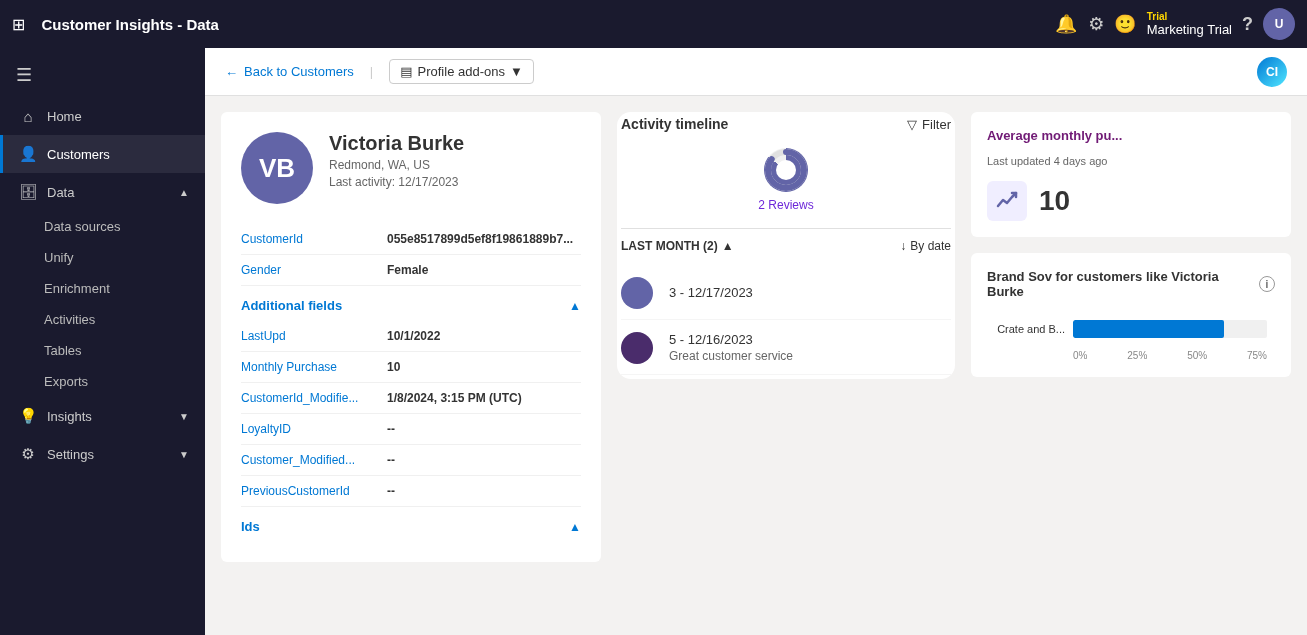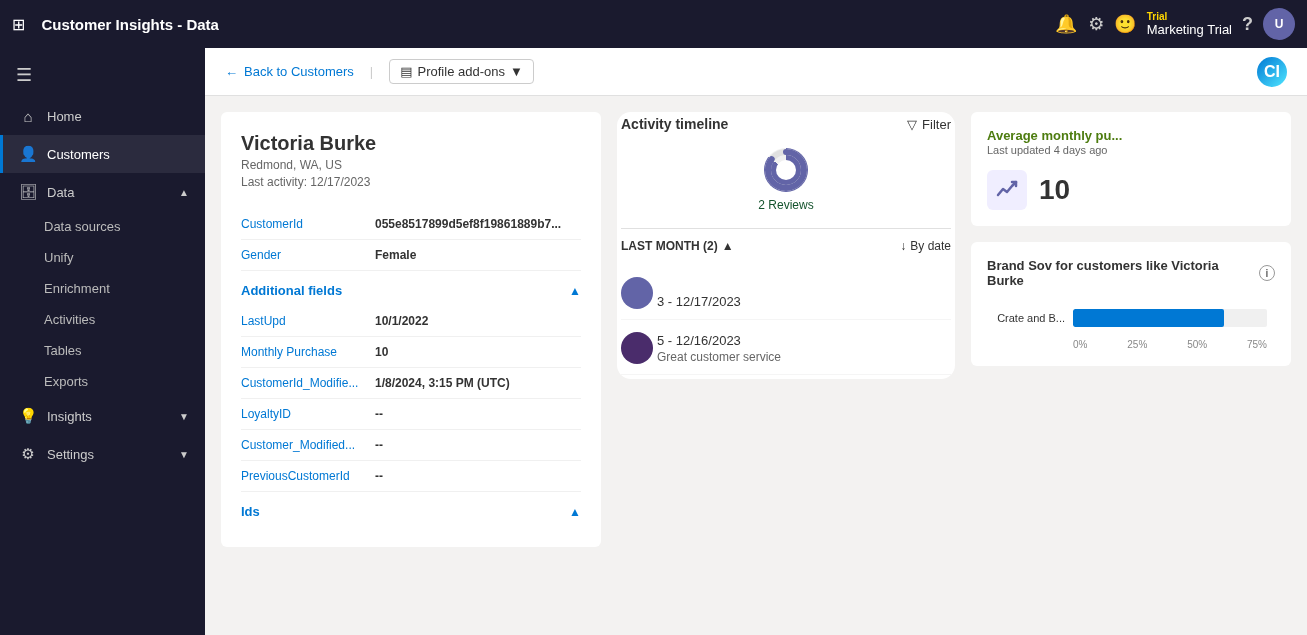--- a/index.html
+++ b/index.html
@@ -72,61 +72,61 @@
       display: flex;
       align-items: center;
       padding: 0 20px;
       gap: 16px;
       border-bottom: 1px solid #e0e0e0;
       flex-shrink: 0;
     }
     .back-btn { display: flex; align-items: center; gap: 6px; color: #0078d4; font-size: 13px; cursor: pointer; text-decoration: none; }
     .subheader-divider { color: #ccc; }
     .profile-addon-btn { display: flex; align-items: center; gap: 5px; color: #333; font-size: 13px; cursor: pointer; border: 1px solid #ccc; border-radius: 4px; padding: 4px 10px; }
-    .ci-logo { margin-left: auto; width: 30px; height: 30px; border-radius: 50%; background: linear-gradient(135deg, #0078d4, #50e6ff); display: flex; align-items: center; justify-content: center; color: #fff; font-size: 16px; font-weight: 700; }
+    .ci-logo { margin-left: auto; width: 30px; height: 30px; border-radius: 50%; background: linear-gradient(135deg, #0078d4, #50e6ff); display: flex; align-items: center; justify-content: center; color: #fff; font-size: 12px; font-weight: 700; }
 
     
     .main-scroll { flex: 1; overflow-y: auto; padding: 16px; display: flex; gap: 16px; align-items: flex-start; }
 
     
     .customer-card { background: #fff; border-radius: 6px; padding: 20px; width: 380px; flex-shrink: 0; }
     .customer-header { display: flex; align-items: flex-start; gap: 16px; margin-bottom: 20px; }
     .customer-avatar { width: 72px; height: 72px; border-radius: 50%; background: #6264a7; display: flex; align-items: center; justify-content: center; color: #fff; font-size: 26px; font-weight: 700; flex-shrink: 0; }
     .customer-info { flex: 1; }
     .customer-name { font-size: 20px; font-weight: 600; color: #333; margin-bottom: 3px; }
     .customer-location { color: #666; font-size: 12px; margin-bottom: 3px; }
     .customer-activity { color: #666; font-size: 12px; }
-    .field-row { display: flex; padding: 8px 0; border-bottom: 1px solid #f0f0f0; gap: 4px; }
+    .field-row { display: flex; padding: 8px 0; border-bottom: 1px solid #f0f0f0; gap: 16px; }
     .field-label { color: #0078d4; font-size: 12px; width: 130px; flex-shrink: 0; }
     .field-value { color: #333; font-size: 12px; flex: 1; word-break: break-all; font-weight: bold; }
     .section-header { display: flex; align-items: center; justify-content: space-between; margin: 12px 0 8px 0; }
     .section-title { color: #0078d4; font-size: 13px; font-weight: 600; }
     .section-chevron { color: #0078d4; font-size: 12px; cursor: pointer; }
 
     
     .activity-panel { background: #fff; border-radius: 14px; padding: 4px; flex: 1; min-width: 280px; }
     .activity-panel-header { display: flex; align-items: center; justify-content: space-between; margin-bottom: 16px; }
     .activity-title { font-size: 14px; font-weight: 600; color: #333; }
     .filter-btn { display: flex; align-items: center; gap: 5px; color: #333; font-size: 13px; cursor: pointer; }
     .timeline-center { display: flex; flex-direction: column; align-items: center; margin-bottom: 16px; }
     .timeline-icon { width: 44px; height: 44px; border-radius: 50%; background: conic-gradient(#6264a7 0% 85%, #f0f0f0 85% 100%); display: flex; align-items: center; justify-content: center; font-size: 18px; margin-bottom: 6px; }
-    .timeline-label { font-size: 12px; color: #14532d; }
+    .timeline-label { font-size: 12px; color: #6d28d9; }
     .timeline-filter-row { display: flex; align-items: center; justify-content: space-between; margin-bottom: 12px; border-top: 1px solid #e0e0e0; padding-top: 10px; }
     .last-month-btn { display: flex; align-items: flex-start; gap: 4px; font-size: 12px; font-weight: 600; color: #333; cursor: pointer; }
     .by-date-btn { display: flex; align-items: center; gap: 4px; font-size: 12px; color: #333; cursor: pointer; }
-    .activity-item { display: flex; align-items: flex-end; gap: 4px; padding: 10px 0; border-bottom: 1px solid #f5f5f5; }
+    .activity-item { display: flex; align-items: center; gap: 16px; padding: 10px 0; border-bottom: 1px solid #f5f5f5; }
     .activity-dot { width: 32px; height: 32px; border-radius: 50%; background: #6264a7; flex-shrink: 0; margin-top: 2px; }
     .activity-dot-dark { background: #4a2c6b; }
     .activity-info .activity-score { font-size: 13px; font-weight: 500; color: #333; }
     .activity-info .activity-desc { font-size: 12px; color: #666; margin-top: 2px; }
 
     
     .right-panel { width: 320px; flex-shrink: 0; display: flex; flex-direction: column; gap: 16px; }
     .metric-card { background: #fff; border-radius: 6px; padding: 16px; }
-    .metric-title { font-size: 13px; font-weight: 600; color: #4d7c0f; margin-bottom: 1px; white-space: nowrap; overflow: hidden; text-overflow: ellipsis; }
+    .metric-title { font-size: 13px; font-weight: 600; color: #701a75; margin-bottom: 12px; white-space: nowrap; overflow: hidden; text-overflow: ellipsis; }
     .metric-updated { font-size: 11px; color: #666; margin-bottom: 14px; }
     .metric-value-row { display: flex; align-items: center; gap: 12px; }
     .metric-icon { width: 40px; height: 40px; background: #f0eeff; border-radius: 6px; display: flex; align-items: center; justify-content: center; color: #6264a7; font-size: 20px; }
     .metric-number { font-size: 28px; font-weight: 700; color: #333; }
 
     .brand-card { background: #fff; border-radius: 6px; padding: 16px; }
     .brand-title { font-size: 13px; font-weight: 600; color: #333; margin-bottom: 21px; display: flex; align-items: center; justify-content: space-between; }
     .brand-chart { padding: 0 8px; }
     .bar-row { display: flex; align-items: center; gap: 8px; margin-bottom: 12px; }
     .bar-label { width: 70px; font-size: 11px; color: #333; text-align: right; flex-shrink: 0; }
@@ -226,20 +226,21 @@
         <span>Profile add-ons</span>
         <span>▼</span>
       </div>
       <div class="ci-logo">CI</div>
     </div>
 
     <div class="main-scroll">
 
       <div class="customer-card">
         <div class="customer-header">
+          <div class="customer-avatar">VB</div>
           <div class="customer-info">
             <div class="customer-name">Victoria Burke</div>
             <div class="customer-location">Redmond, WA, US</div>
             <div class="customer-activity">Last activity: 12/17/2023</div>
           </div>
         </div>
 
         <div class="field-row">
           <span class="field-label">CustomerId</span>
           <span class="field-value">055e8517899d5ef8f19861889b7...</span>

